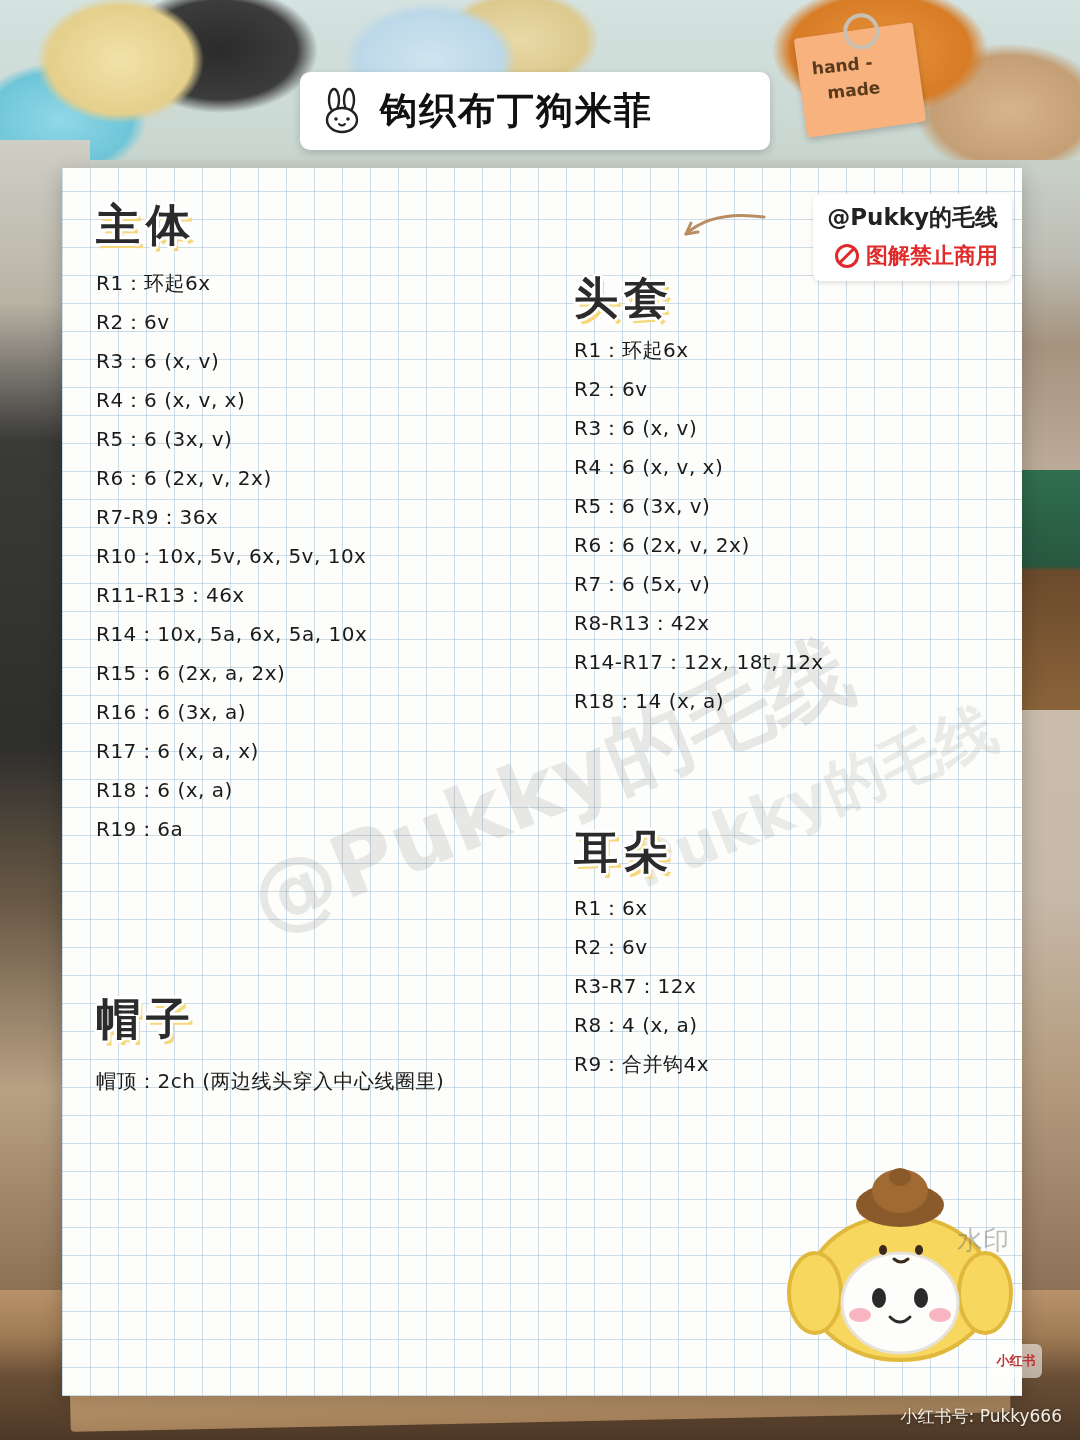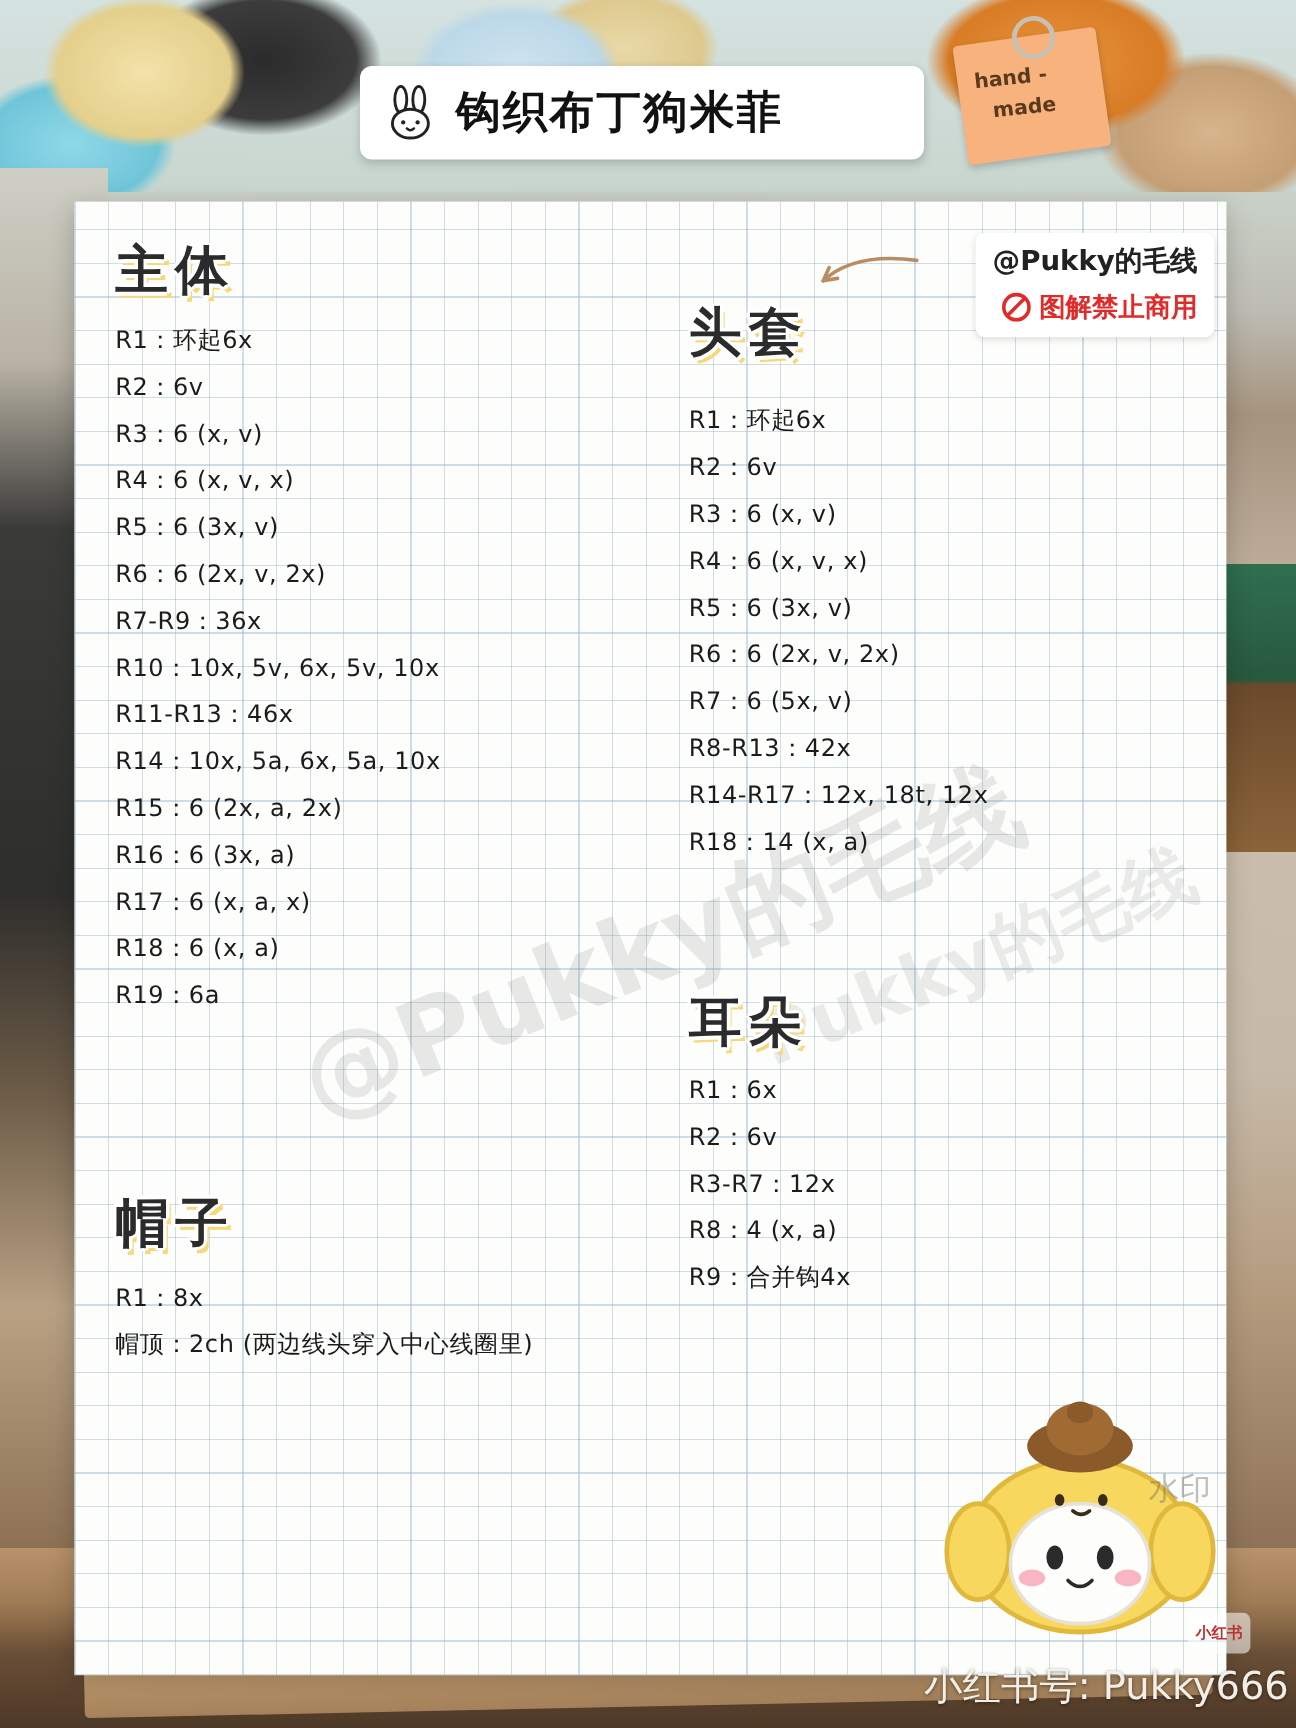--- a/index.html
+++ b/index.html
@@ -51,21 +51,21 @@
   }
   .bg-bottom-plank {
     position: absolute; left: 70px; bottom: 18px; width: 940px; height: 66px;
     background: linear-gradient(180deg,#d6b288 0%, #c09a6e 50%, #a4815a 100%);
     transform: rotate(-1.2deg);
     border-radius: 4px;
   }
 
   
   .title-bar {
-    position: absolute; left: 300px; top: 55px; width: 470px; height: 78px;
+    position: absolute; left: 300px; top: 72px; width: 470px; height: 78px;
     background: #ffffff;
     border-radius: 10px;
     box-shadow: 0 3px 8px rgba(0,0,0,0.18);
     display: flex; align-items: center; gap: 14px;
     padding: 0 18px;
     text-align: center;
   }
   .bunny-icon { width: 48px; height: 48px; position: relative; flex: 0 0 auto; }
   .title-text {
     font-family: "DejaVu Sans", sans-serif;
@@ -191,23 +191,23 @@
     margin-bottom: 19px;
     white-space: nowrap;
     letter-spacing: 0.5px;
   }
 
   
   .mascot { position: absolute; left: 718px; top: 975px; width: 240px; height: 235px; }
 
   
   .footer-id {
-    position: absolute; right: 6px; bottom: 12px;
-    font-family: "DejaVu Sans", sans-serif;
-    font-size: 32px;
+    position: absolute; right: 18px; bottom: 12px;
+    font-family: "DejaVu Sans", sans-serif;
+    font-size: 17px;
     color: #f3efe6;
     text-shadow: 0 1px 3px rgba(0,0,0,0.5);
     white-space: nowrap;
   }
   .xhs-badge {
     position: absolute; right: 38px; bottom: 62px;
     width: 52px; height: 34px;
     background: rgba(255,255,255,0.55);
     border-radius: 6px;
     display: flex; align-items: center; justify-content: center;
@@ -290,25 +290,24 @@
       <div class="row">R14：10x, 5a, 6x, 5a, 10x</div>
       <div class="row">R15：6 (2x, a, 2x)</div>
       <div class="row">R16：6 (3x, a)</div>
       <div class="row">R17：6 (x, a, x)</div>
       <div class="row">R18：6 (x, a)</div>
       <div class="row">R19：6a</div>
     </div>
 
     <div class="heading" style="left:34px; top:822px;">帽子</div>
     <div class="rows" style="left:34px; top:903px;">
-      <div class="row">R1：8x</div>
       <div class="row">帽顶：2ch (两边线头穿入中心线圈里)</div>
     </div>
 
-    <div class="heading" style="left:512px; top:80px;">头套</div>
+    <div class="heading" style="left:512px; top:101px;">头套</div>
     <div class="rows" style="left:512px; top:172px;">
       <div class="row">R1：环起6x</div>
       <div class="row">R2：6v</div>
       <div class="row">R3：6 (x, v)</div>
       <div class="row">R4：6 (x, v, x)</div>
       <div class="row">R5：6 (3x, v)</div>
       <div class="row">R6：6 (2x, v, 2x)</div>
       <div class="row">R7：6 (5x, v)</div>
       <div class="row">R8-R13：42x</div>
       <div class="row">R14-R17：12x, 18t, 12x</div>

